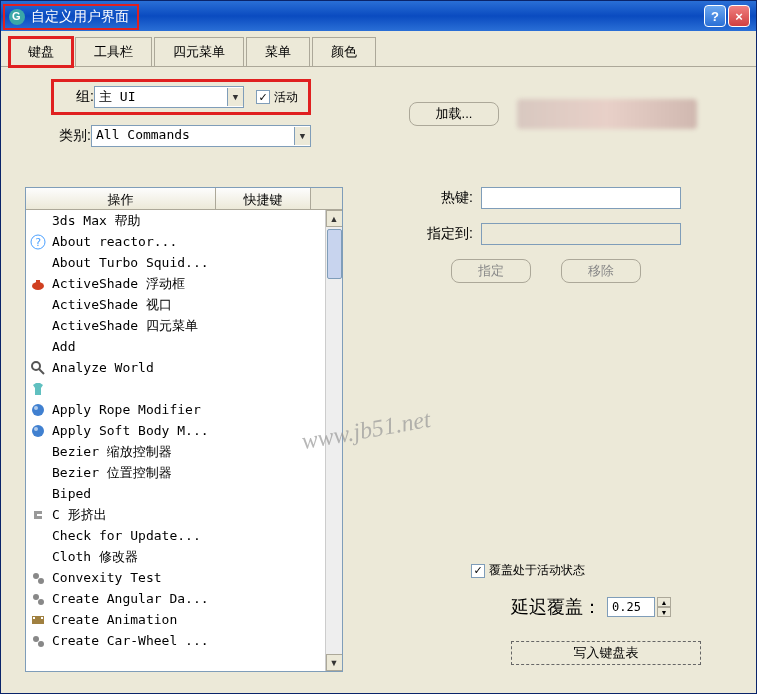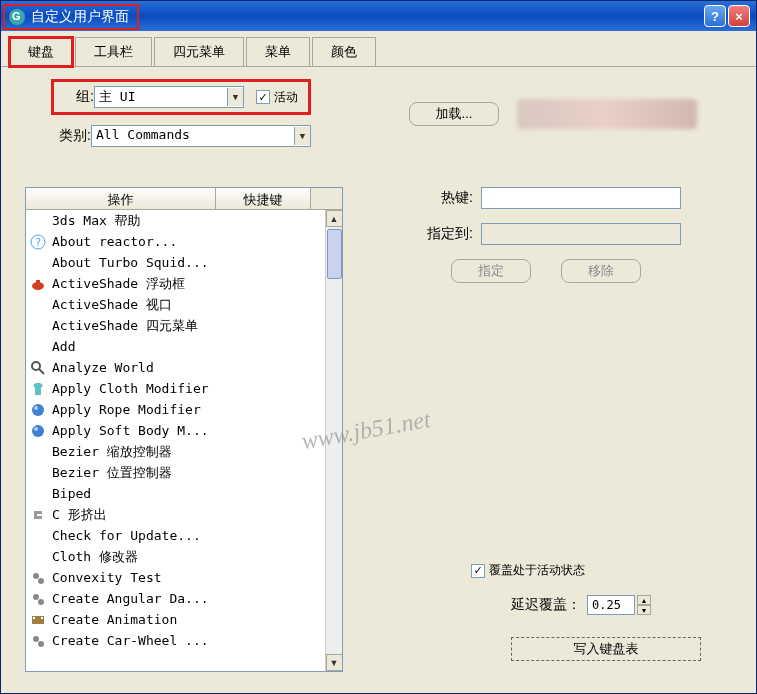--- a/index.html
+++ b/index.html
@@ -447,21 +447,20 @@
               <span class="list-icon"><svg width="16" height="16">
                   <circle cx="6" cy="6" r="4" fill="none" stroke="#555" stroke-width="2"></circle>
                   <line x1="9" y1="9" x2="14" y2="14" stroke="#555" stroke-width="2"></line>
                 </svg></span>
               <span>Analyze World</span>
             </div>
             <div class="list-item">
               <span class="list-icon"><svg width="16" height="16">
                   <path d="M3 4 L6 2 L10 2 L13 4 L11 7 L11 14 L5 14 L5 7 Z" fill="#60c0c0"></path>
                 </svg></span>
-              <span>Apply Cloth Modifier</span>
             </div>
             <div class="list-item">
               <span class="list-icon"><svg width="16" height="16">
                   <circle cx="8" cy="8" r="6" fill="#4080d0"></circle>
                   <circle cx="6" cy="6" r="2" fill="#fff" opacity="0.6"></circle>
                 </svg></span>
               <span>Apply Rope Modifier</span>
             </div>
             <div class="list-item">
               <span class="list-icon"><svg width="16" height="16">
@@ -549,21 +548,21 @@
         <div class="btn">移除</div>
       </div>
     </div>
 
     <div class="lower-panel">
       <div class="checkbox-wrap" style="margin-left:60px">
         <span class="checkbox">✓</span>
         <span>覆盖处于活动状态</span>
       </div>
       <div style="margin-top:16px; margin-left:100px; display:flex; align-items:center;">
-        <span style="font-size:14px">延迟覆盖：</span>
+        <span style="font-size:18px">延迟覆盖：</span>
         <div class="spinner" style="margin-left:6px">
           <div class="spinner-input">0.25</div>
           <div class="spinner-btns">
             <div class="spinner-btn">▲</div>
             <div class="spinner-btn">▼</div>
           </div>
         </div>
       </div>
       <div class="dashed-btn">写入键盘表</div>
     </div>

